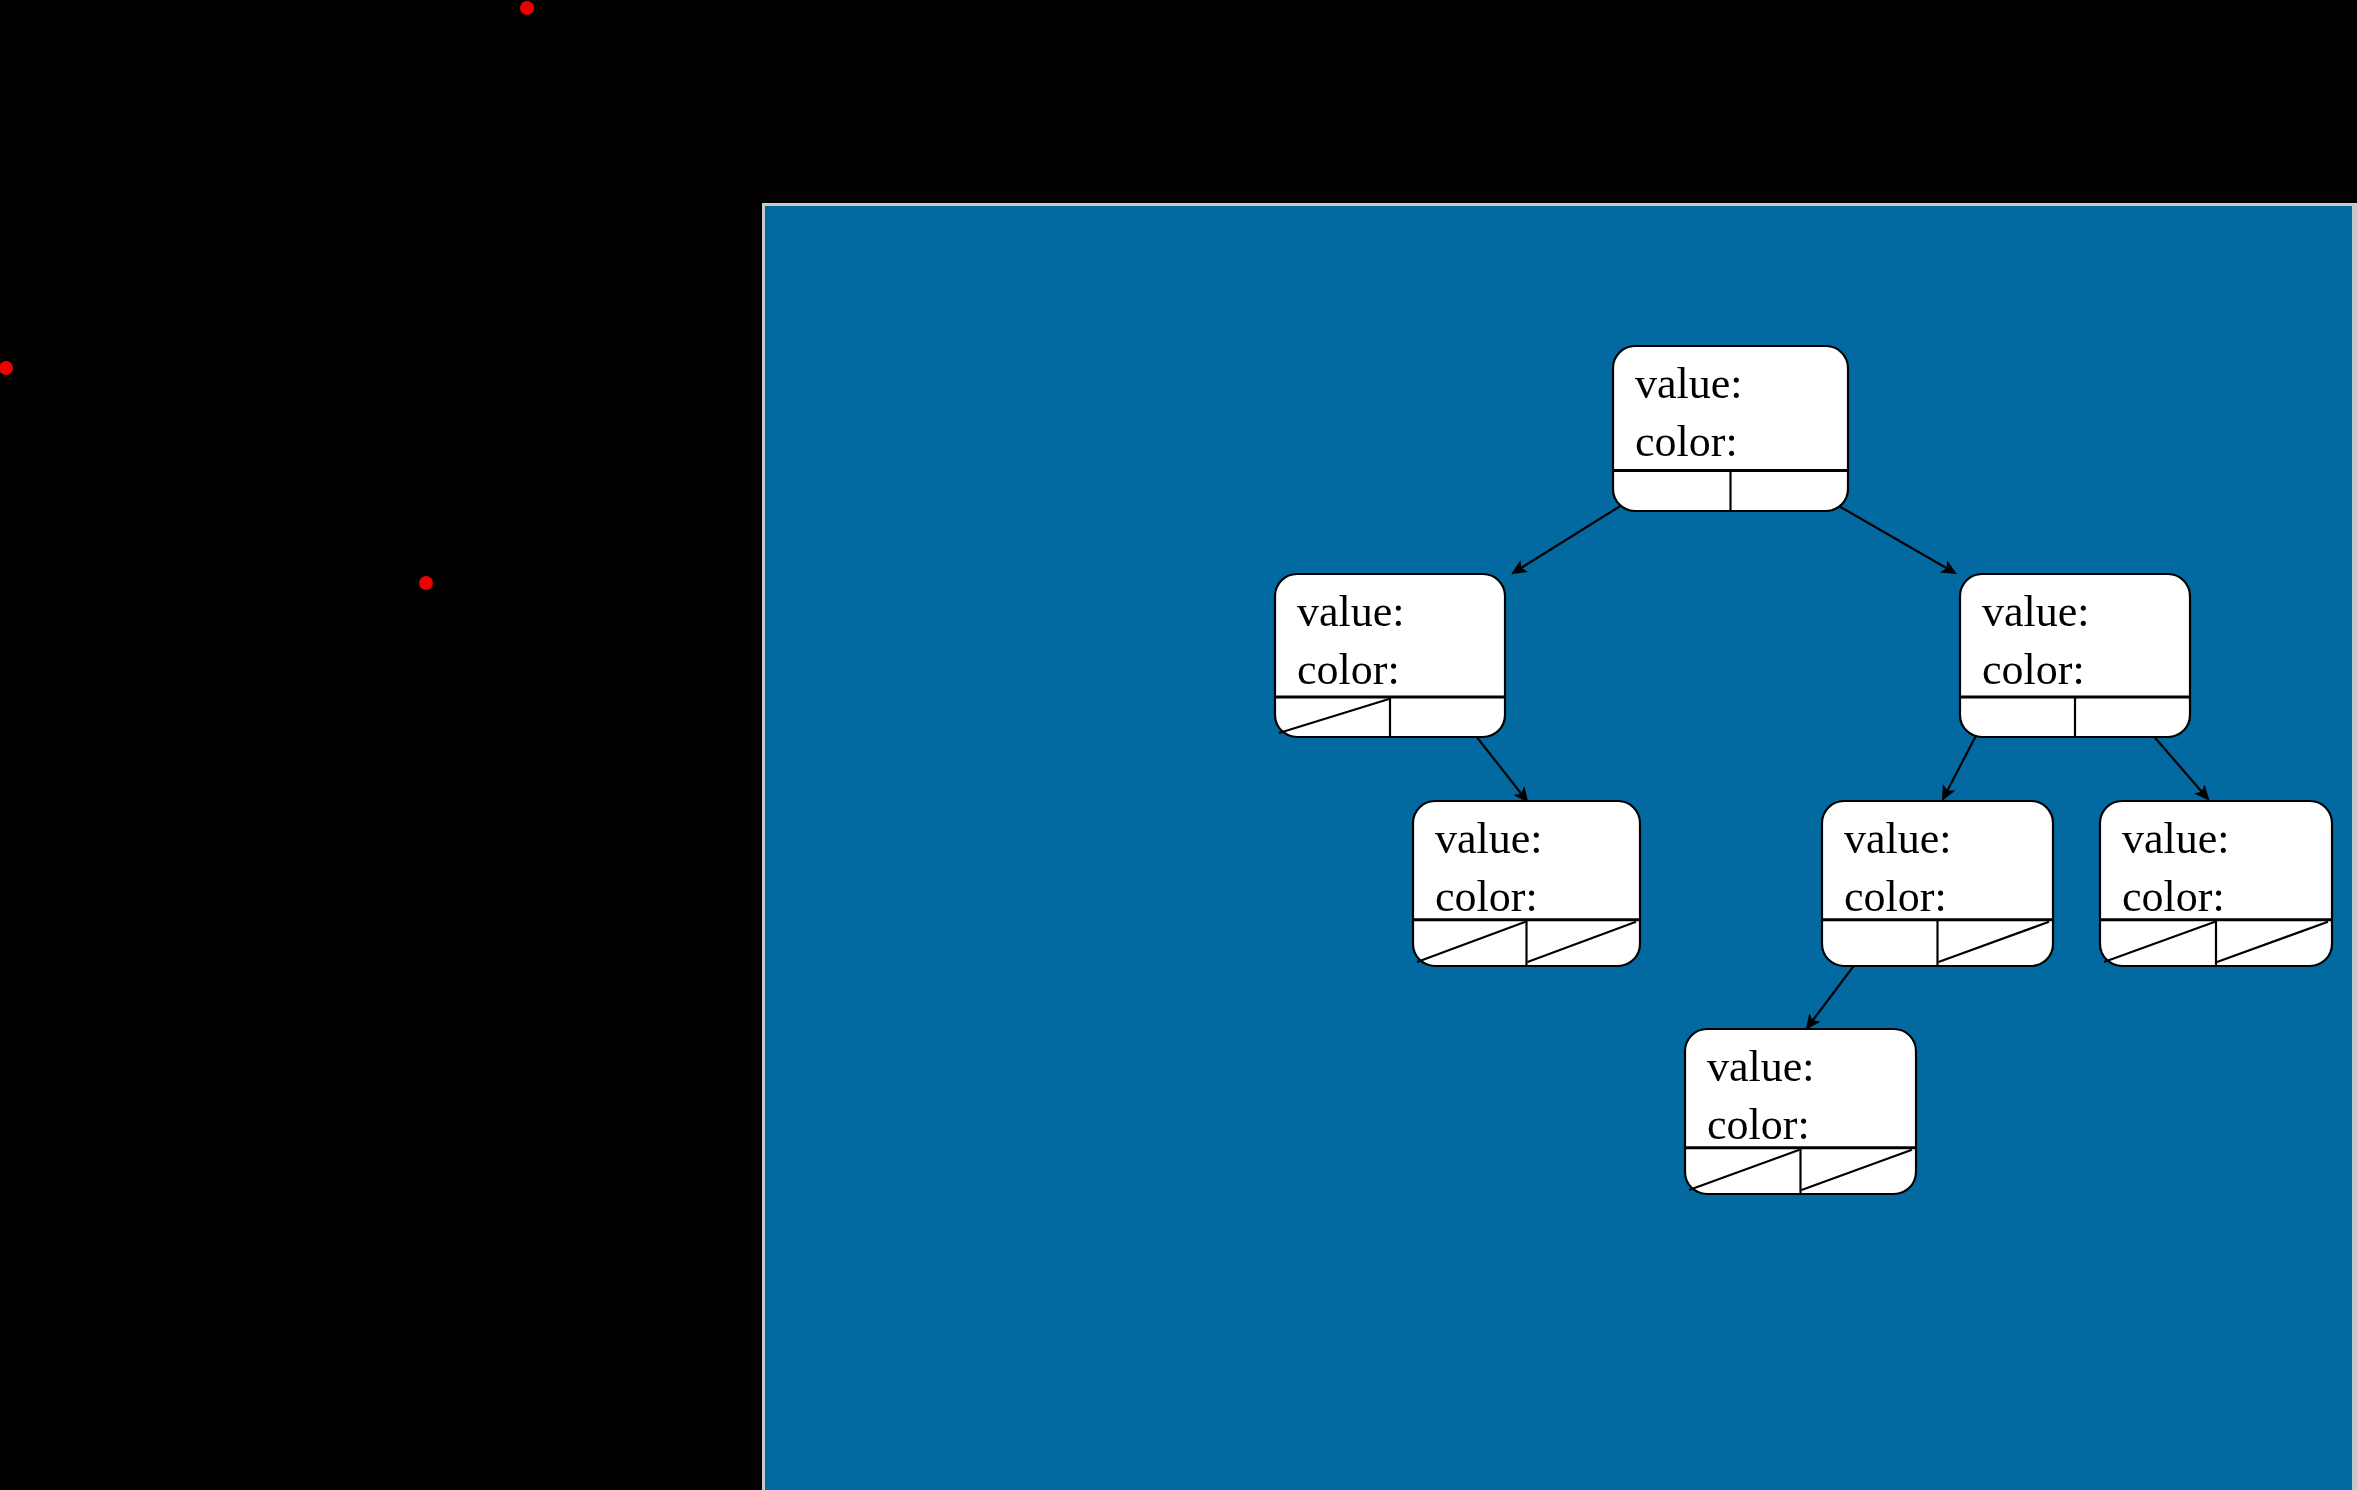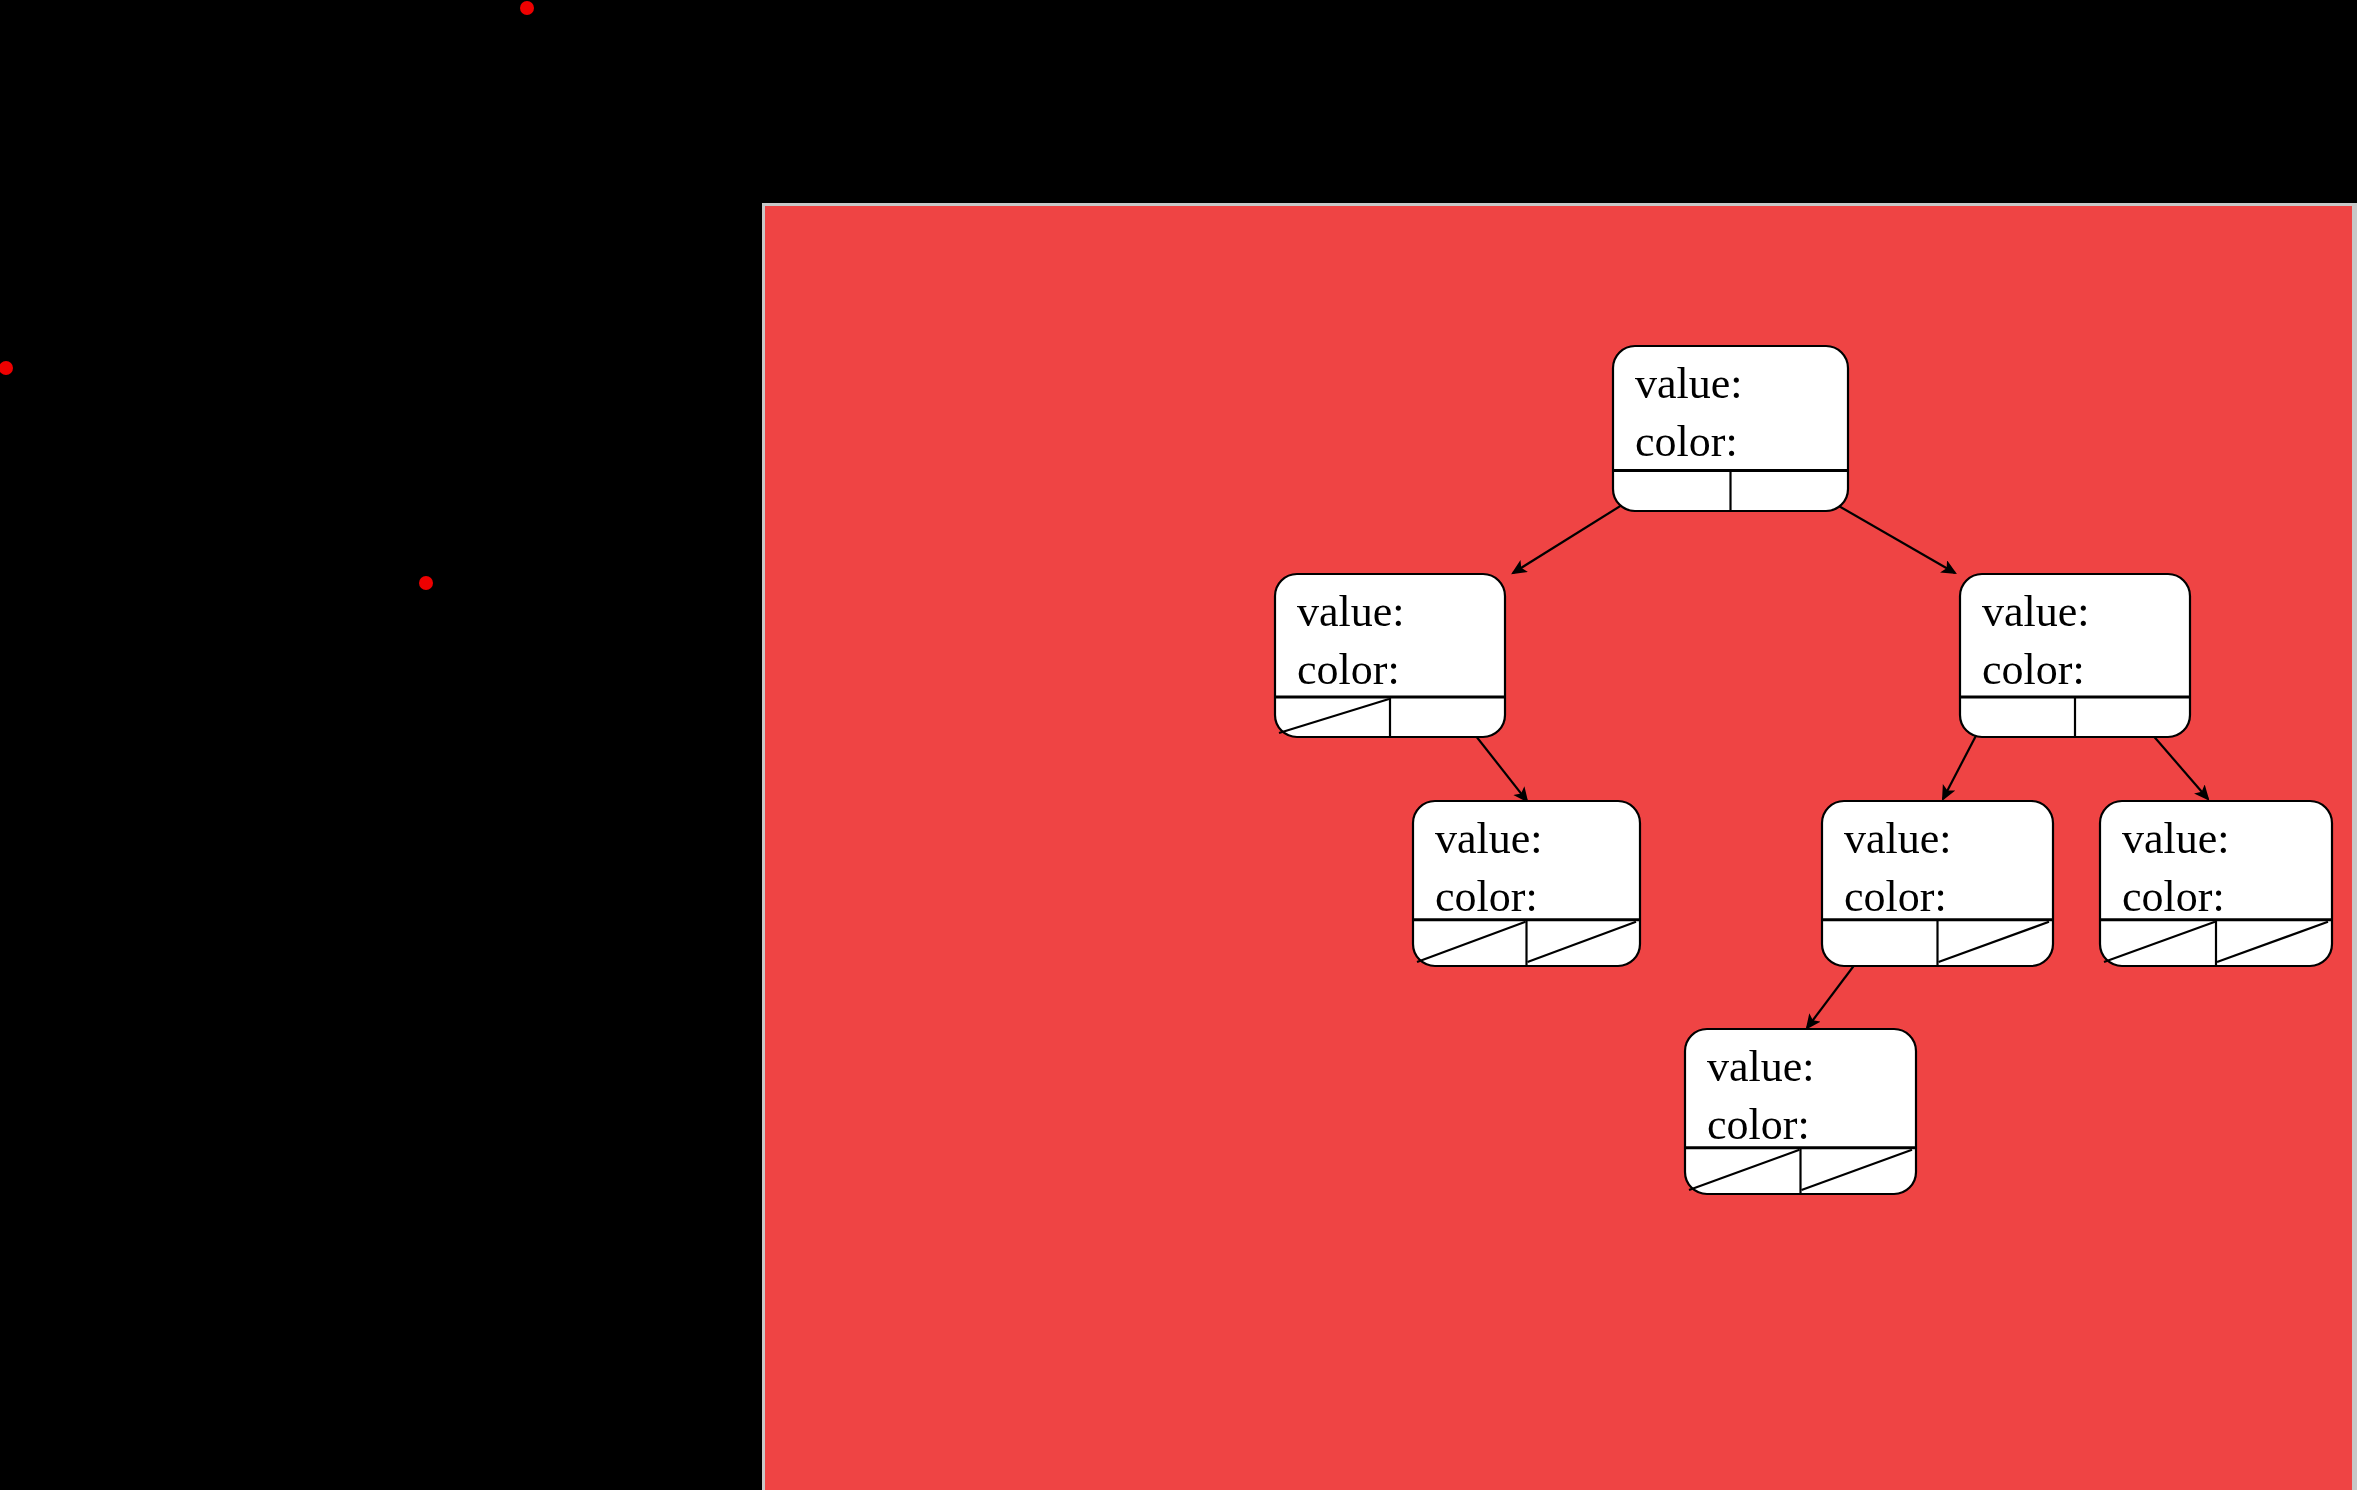--- a/index.html
+++ b/index.html
@@ -7,21 +7,21 @@
   #root{position:relative;width:2357px;height:1490px;background:#000000;}
   #diagram-panel{position:absolute;background:#ffffff;box-sizing:border-box;}
   #diagram-svg{position:absolute;left:0;top:0;}
   .cursor-dot{position:absolute;border-radius:50%;}
 </style>
 </head>
 <body>
 
 <div id="root">
 
-  <div id="diagram-panel" style="left: 762px; top: 203px; width: 1595px; height: 1287px; background: #ef4444; border-left: 3px solid rgb(200, 200, 200); border-top: 3px solid rgb(200, 200, 200); border-right: 5px solid rgb(200, 200, 200);">
+  <div id="diagram-panel" style="left: 762px; top: 203px; width: 1595px; height: 1287px; background: #0369a1; border-left: 3px solid rgb(200, 200, 200); border-top: 3px solid rgb(200, 200, 200); border-right: 5px solid rgb(200, 200, 200);">
     <svg id="diagram-svg" xmlns="http://www.w3.org/2000/svg" width="1595" height="1287" viewBox="0 0 1595 1287">
         <defs>
           <marker id="arrowhead" markerWidth="7" markerHeight="7" refX="6" refY="3.2" orient="auto" markerUnits="strokeWidth">
             <path d="M0,0 L7,3.2 L0,6.4 L1.6,3.2 z" fill="#000000"></path>
           </marker>
         </defs>
         <g>
           <line x1="905" y1="269" x2="748" y2="367" stroke="#000000" stroke-width="2.2" marker-end="url(#arrowhead)"></line>
           <line x1="1020" y1="269" x2="1190" y2="367" stroke="#000000" stroke-width="2.2" marker-end="url(#arrowhead)"></line>
           <line x1="685" y1="497" x2="762" y2="595" stroke="#000000" stroke-width="2.2" marker-end="url(#arrowhead)"></line>

